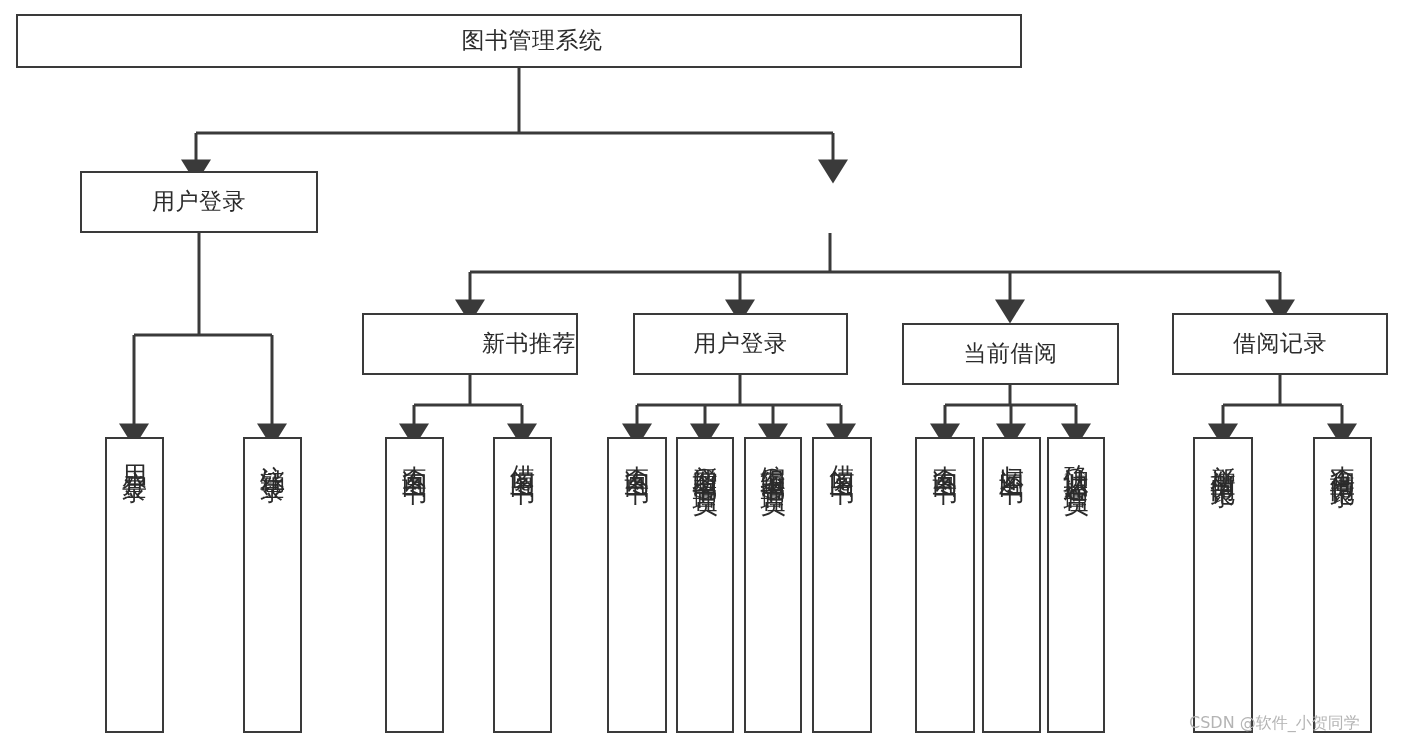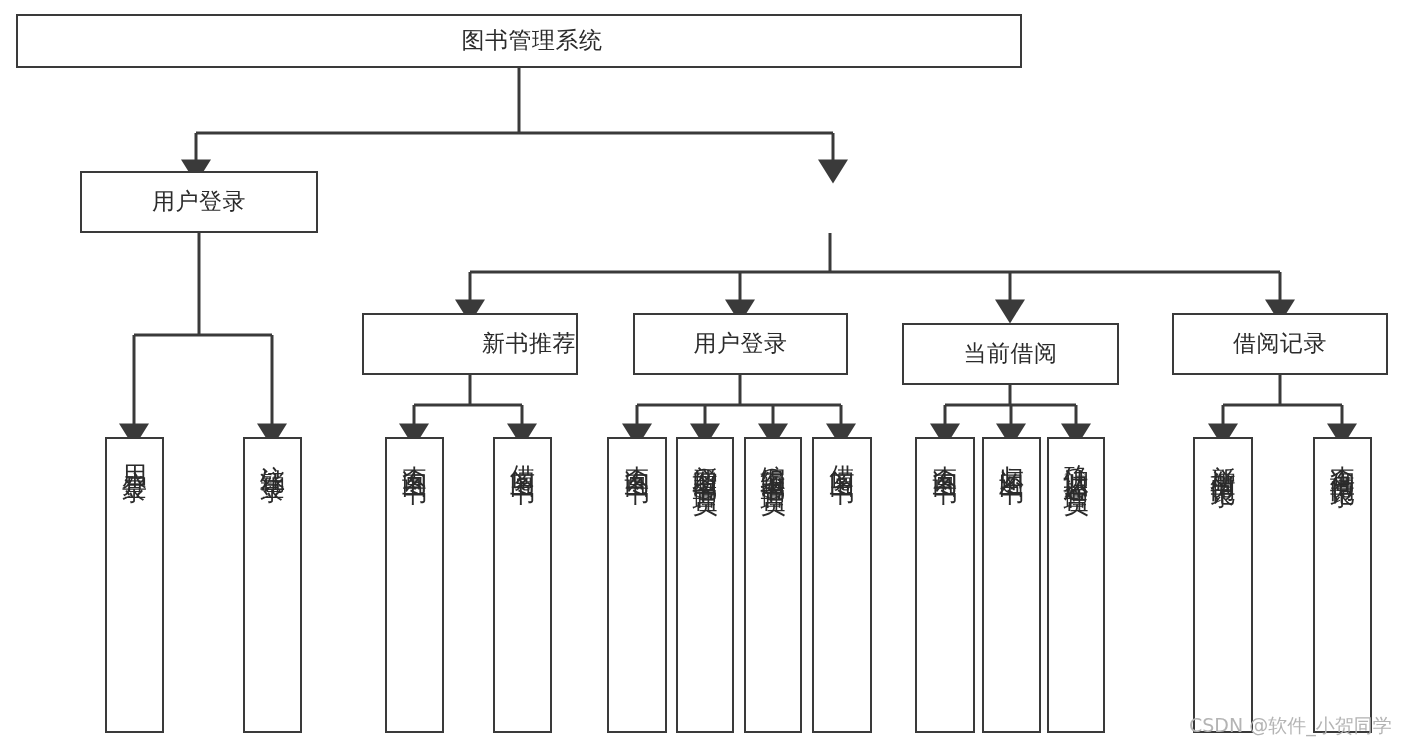--- a/index.html
+++ b/index.html
@@ -64,21 +64,21 @@
     white-space: nowrap;
     height: auto;
   }
   .node.vert.tall .label {
     letter-spacing: 4px;
   }
   .watermark {
     position: absolute;
     left: 1189px;
     top: 713px;
-    font-size: 19px;
+    font-size: 16px;
     color: #b4b4b4;
     white-space: nowrap;
     font-family: "DejaVu Sans", "Liberation Sans", sans-serif;
   }
 </style>
 </head>
 <body>
 
 <div id="diagram-root">
 

